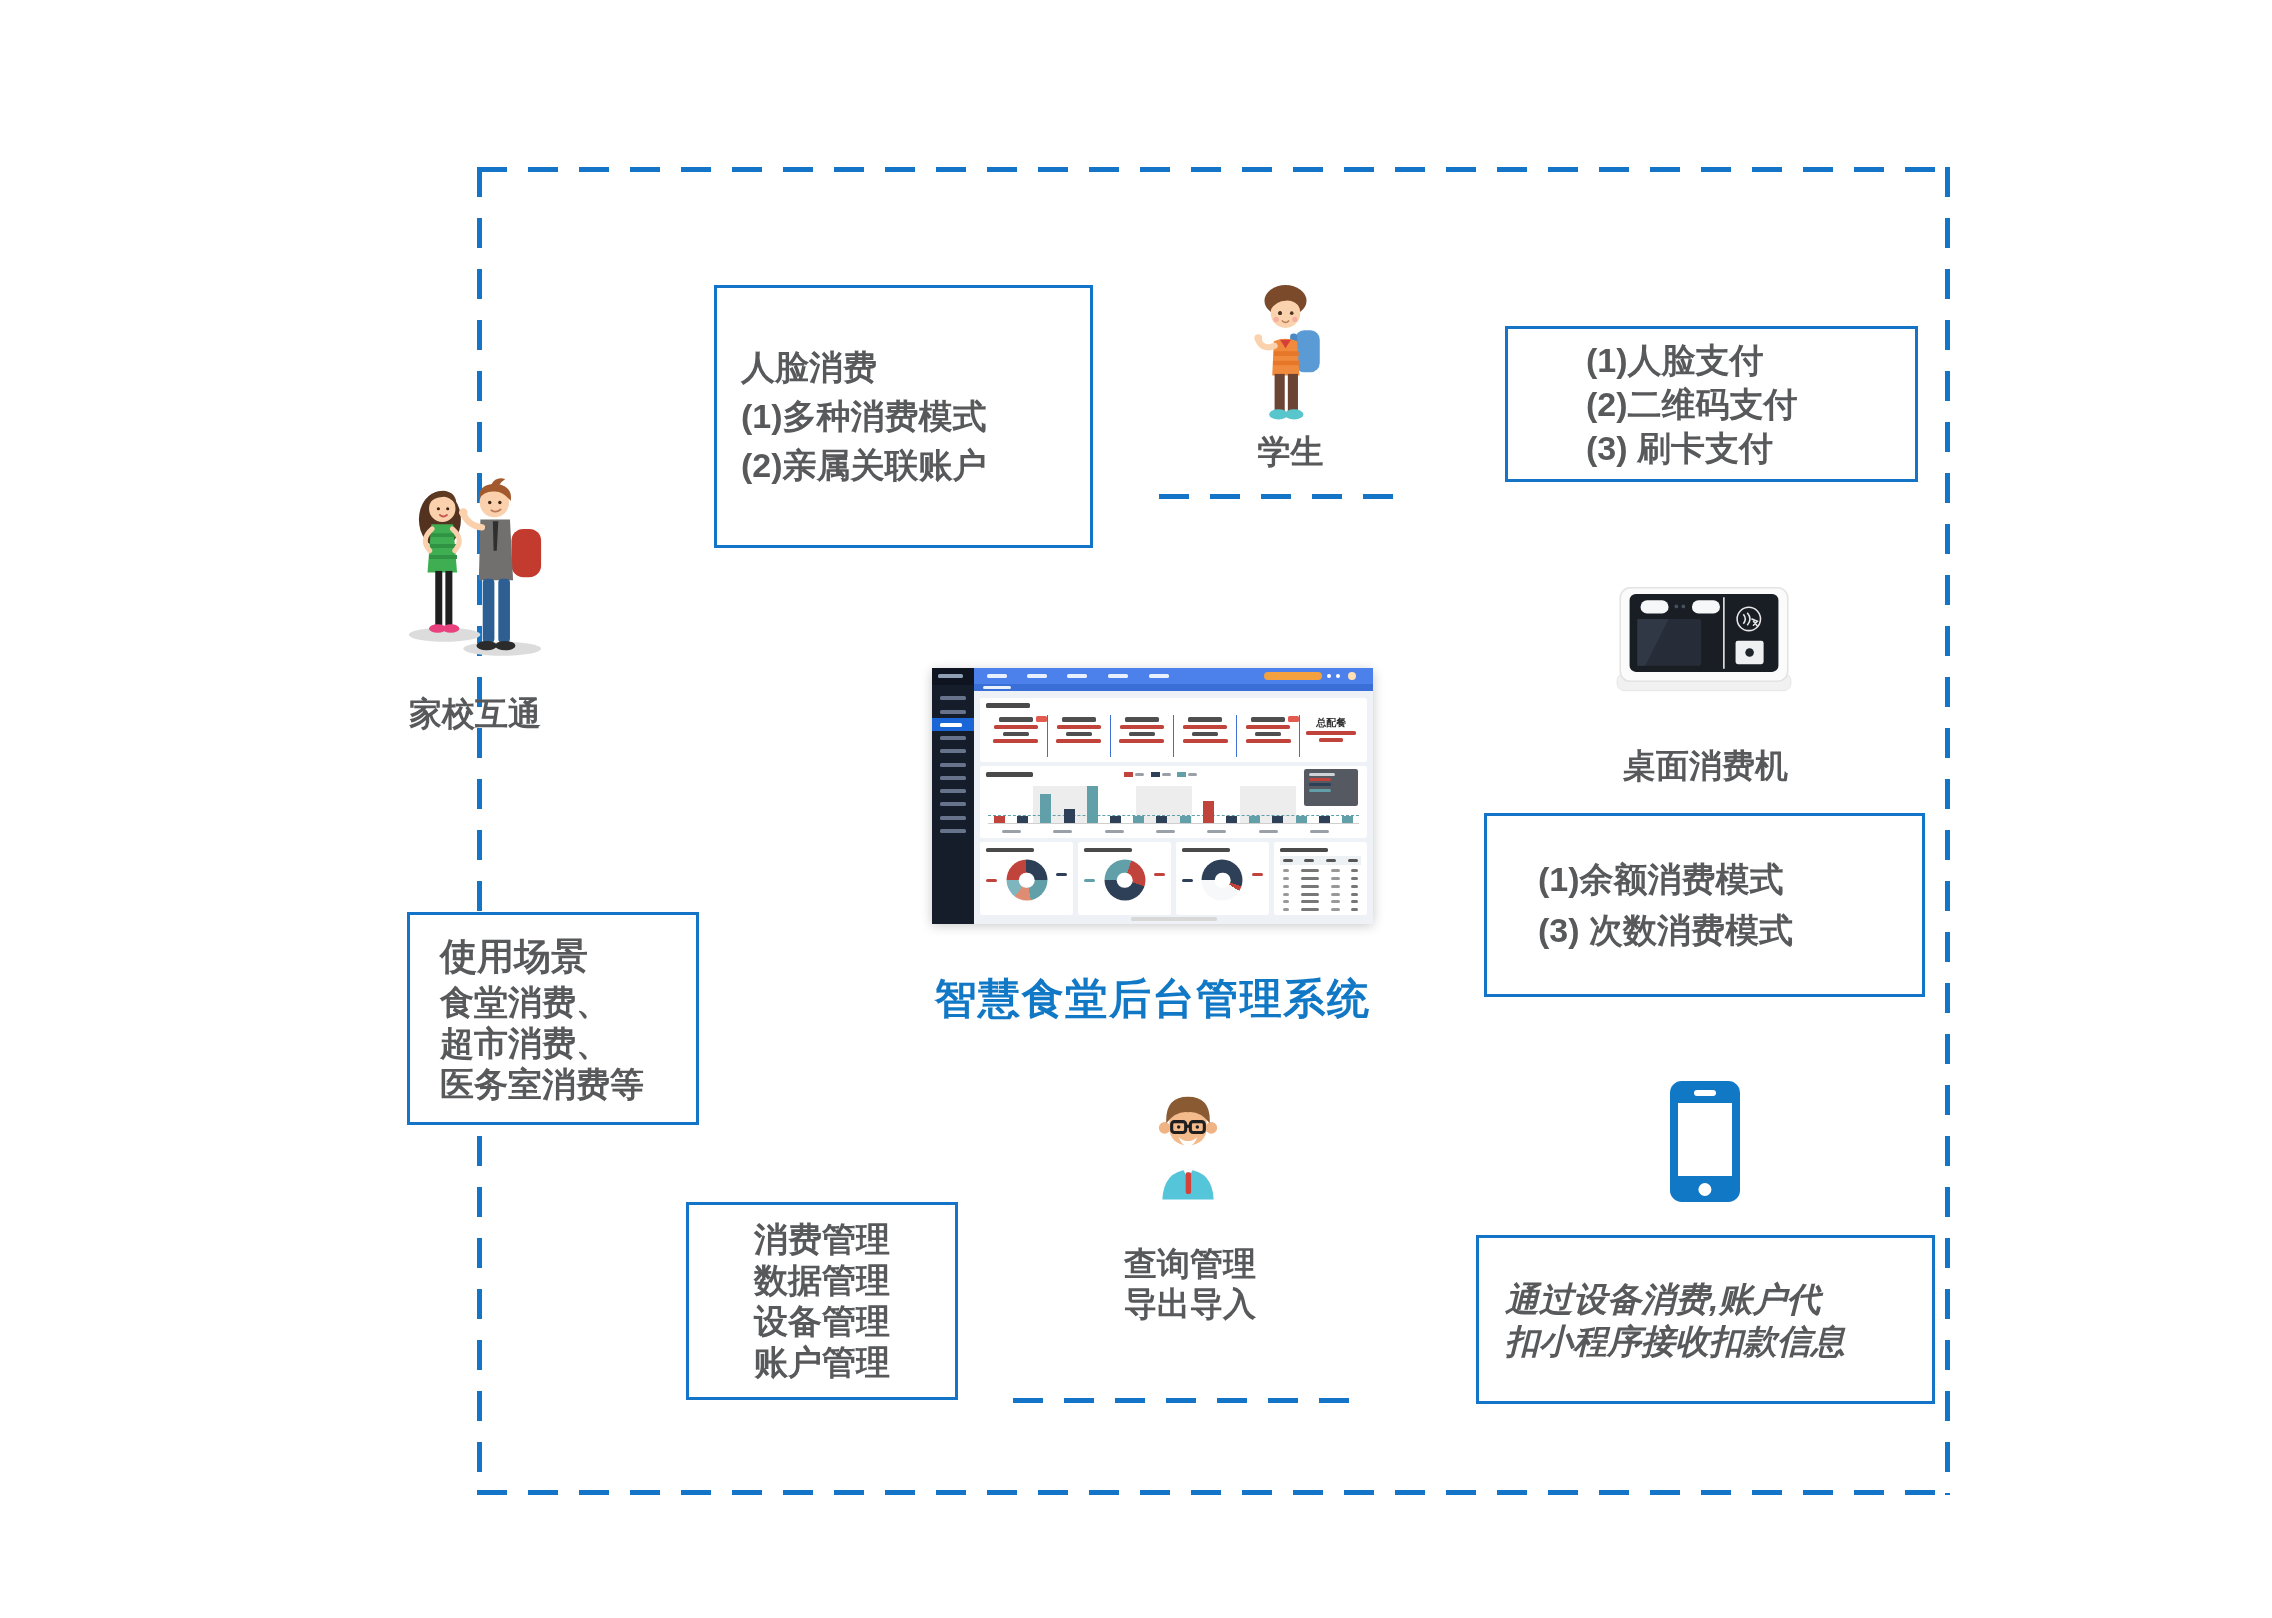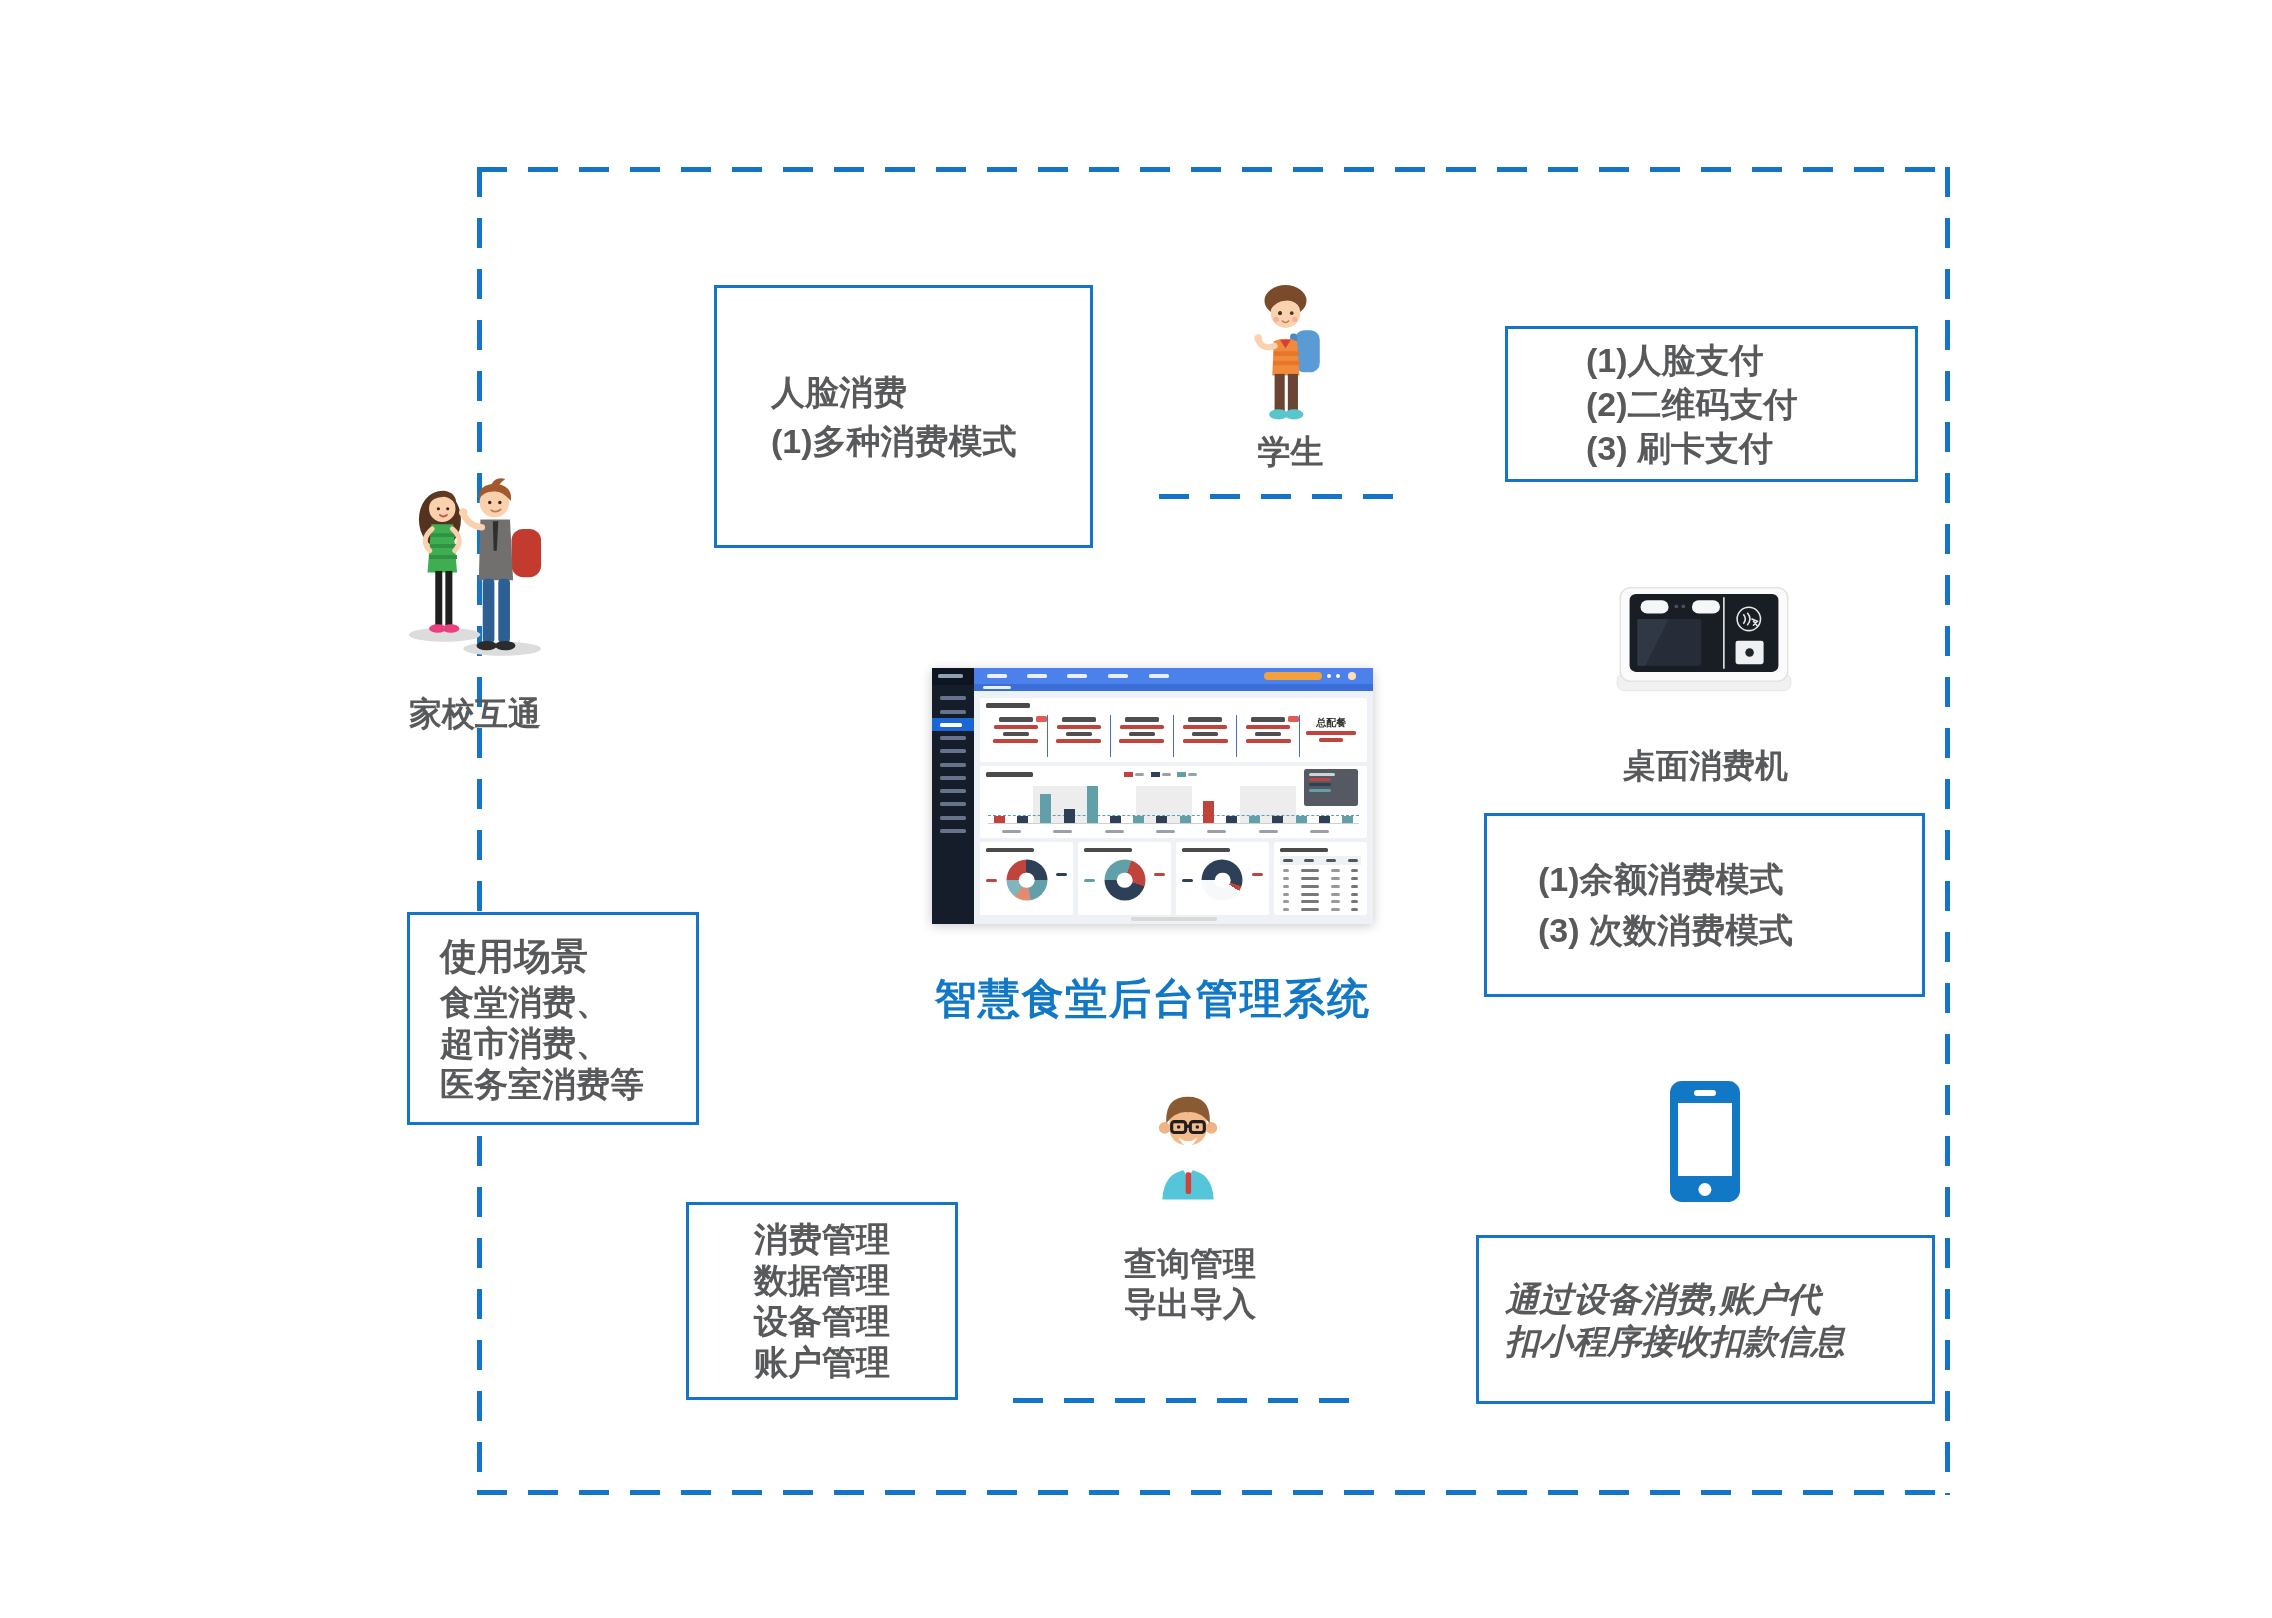--- a/index.html
+++ b/index.html
@@ -51,23 +51,24 @@
 <div id="app">
 
   <div class="dash-h" style="left:477px;top:167px;width:1472px;"></div>
   <div class="dash-h" style="left:477px;top:1490px;width:1472px;"></div>
   <div class="dash-v" style="left:477px;top:167px;height:1328px;"></div>
   <div class="dash-v" style="left:1945px;top:167px;height:1328px;"></div>
 
   <div class="dash-h" style="left:1159px;top:494px;width:234px;"></div>
   <div class="dash-h" style="left:1013px;top:1398px;width:348px;"></div>
 
-  <div class="bx" id="bx-face" style="left:714px;top:285px;width:379px;height:263px;padding-left:54px;">
+  <div class="bx" id="bx-face" style="left:714px;top:285px;width:379px;height:263px;padding-left:24px;">
     <div class="ln">人脸消费</div>
     <div class="ln">(1)多种消费模式</div>
+    <div class="ln">(2)亲属关联账户</div>
   </div>
 
   <div class="bx" id="bx-pay" style="left:1505px;top:326px;width:413px;height:156px;padding-left:78px;">
     <div class="ln">(1)人脸支付</div>
     <div class="ln">(2)二维码支付</div>
     <div class="ln">(3) 刷卡支付</div>
   </div>
 
   <div class="bx" id="bx-modes" style="left:1484px;top:813px;width:441px;height:184px;padding-left:51px;">
     <div class="ln">(1)余额消费模式</div>

